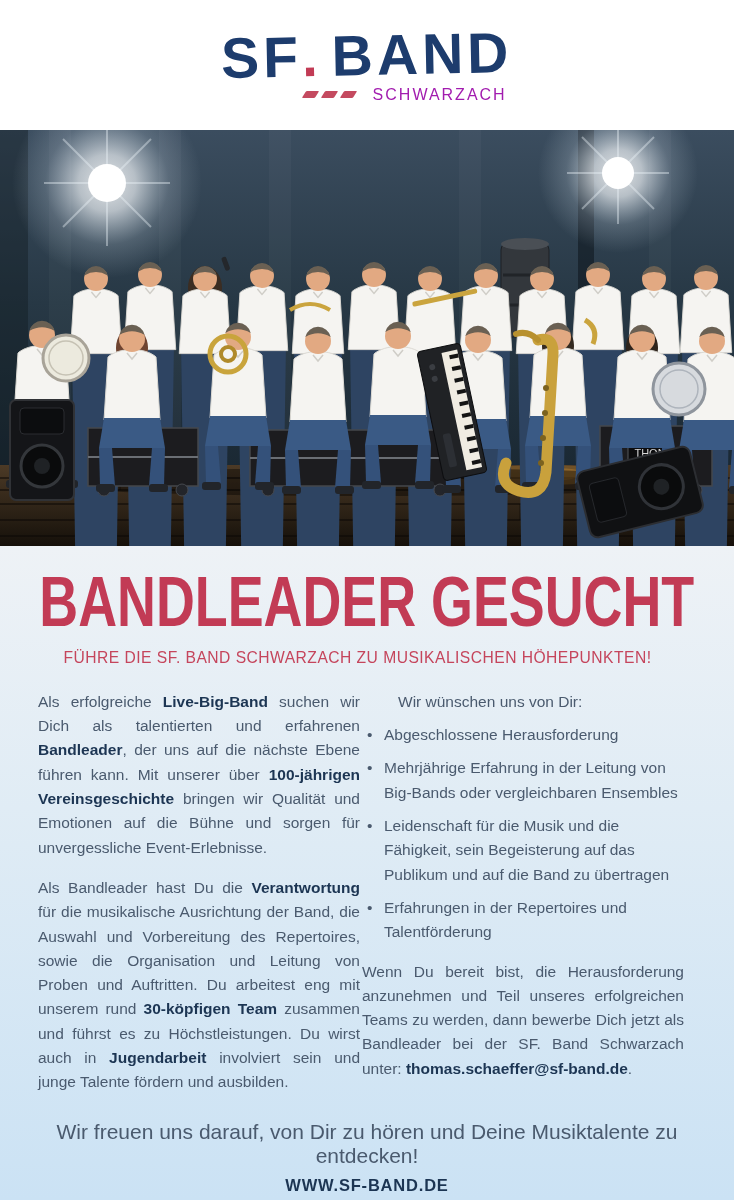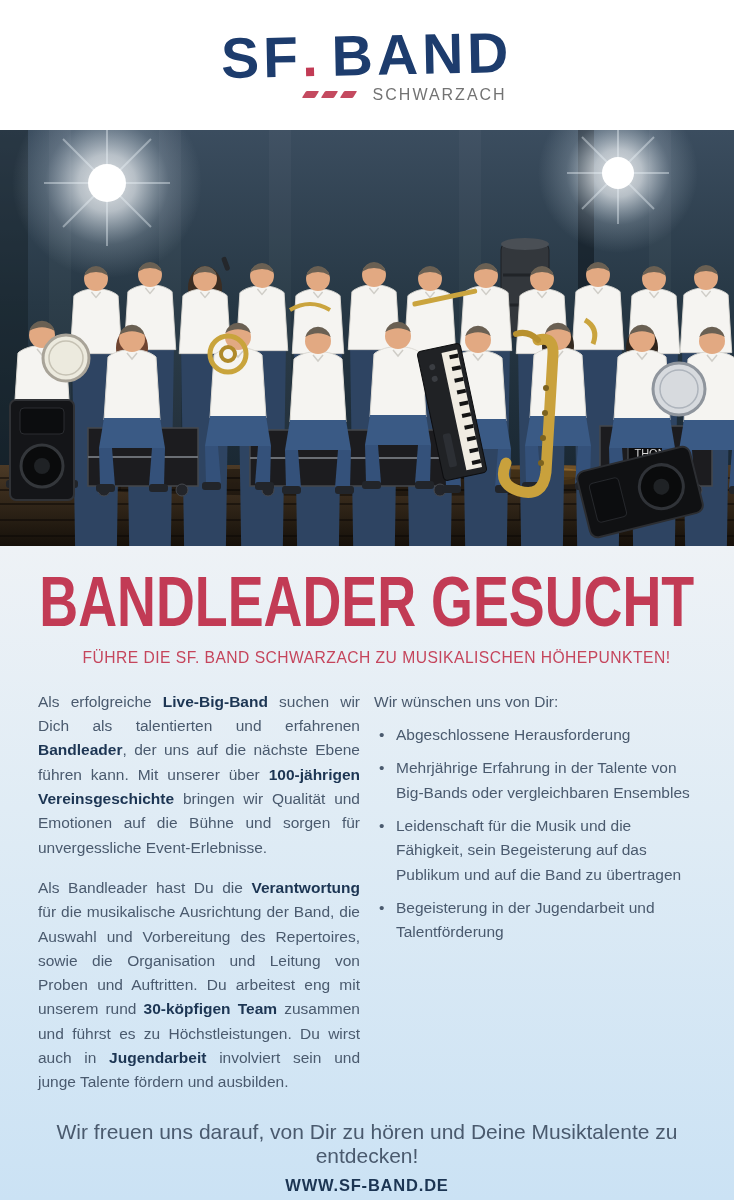--- a/index.html
+++ b/index.html
@@ -9,42 +9,42 @@
 
   
   .header { height:130px; display:flex; align-items:center; justify-content:center; background:#ffffff; }
   .logo { display:flex; flex-direction:column; align-items:flex-end; }
   .logo-main-row { line-height:1; white-space:nowrap; transform:rotate(-1.2deg); }
   .logo-main { font-size:57px; font-weight:bold; letter-spacing:4px; color:#1d3c6d; }
   .logo-band { margin-left:14px; }
   .logo-dot { font-size:57px; font-weight:bold; color:#c23b55; }
   .logo-sub-row { display:flex; align-items:center; gap:4px; margin-top:2px; margin-right:6px; }
   .dash { width:13px; height:7px; background:#c44a5f; transform:skewX(-32deg); border-radius:1px; margin-right:2px; }
-  .logo-sub { font-size:16px; letter-spacing:2px; color:#737373; margin-left:12px; }
+  .logo-sub { font-size:16px; letter-spacing:2px; color:#a21caf; margin-left:12px; }
 
   
   .photo { width:734px; height:416px; line-height:0; background:#1c2a36; }
 
   
   .content { flex:1; background:linear-gradient(180deg,#eef2f6 0%, #e0ecf5 40%, #cbe2f4 100%);
              padding:24px 38px 8px; overflow:hidden; }
   .headline { display:flex; justify-content:center; }
   .headline-inner { display:inline-block; white-space:nowrap; font-size:69px; line-height:.95;
                     font-weight:bold; color:#c23b55; transform:scale(.78,1.02); }
-  .subheadline { display:flex; justify-content:flex-end; margin-top:12px; }
+  .subheadline { display:flex; justify-content:flex-start; margin-top:12px; }
   .subheadline-inner { display:inline-block; white-space:nowrap; font-size:17px; letter-spacing:.5px;
                        color:#c5455c; transform:scaleX(.92); }
 
-  .columns { display:flex; gap:14px; margin-top:22px; color:#4a5a6e; font-size:15.5px; line-height:1.57; }
+  .columns { display:flex; gap:2px; margin-top:22px; color:#4a5a6e; font-size:15.5px; line-height:1.57; }
   .col { width:322px; }
   .col-left .para { text-align:justify; }
   .para + .para { margin-top:16px; }
   strong { color:#1c3553; }
 
-  .wish-intro { margin-bottom:4px; }
+  .wish-intro { margin-bottom:4px;margin-left:36px; }
   .wishlist { list-style:none; }
   .wish-item { position:relative; padding-left:22px; margin-top:9px; }
   .wish-item::before { content:"•"; position:absolute; left:5px; top:0; color:#4a5a6e; }
   .cta { margin-top:15px; text-align:justify; }
 
   .footer { text-align:center; margin-top:25px; color:#4a5a6e; }
   .footer-line { font-size:21px; }
   .website { font-size:16.5px; font-weight:bold; letter-spacing:.8px; color:#1c3553; margin-top:8px; }
 </style>
 </head>
@@ -288,24 +288,25 @@
     <div class="columns">
       <div class="col col-left">
         <p class="para"><span>Als erfolgreiche </span><strong>Live-Big-Band</strong><span> suchen wir Dich als talentierten und erfahrenen </span><strong>Bandleader</strong><span>, der uns auf die nächste Ebene führen kann. Mit unserer über </span><strong>100-jährigen Vereinsgeschichte</strong><span> bringen wir Qualität und Emotionen auf die Bühne und sorgen für unvergessliche Event-Erlebnisse.</span></p>
         <p class="para"><span>Als Bandleader hast Du die </span><strong>Verantwortung</strong><span> für die musikalische Ausrichtung der Band, die Auswahl und Vorbereitung des Repertoires, sowie die Organisation und Leitung von Proben und Auftritten. Du arbeitest eng mit unserem rund </span><strong>30-köpfigen Team</strong><span> zusammen und führst es zu Höchstleistungen. Du wirst auch in </span><strong>Jugendarbeit</strong><span> involviert sein und junge Talente fördern und ausbilden.</span></p>
       </div>
       <div class="col col-right">
         <p class="wish-intro">Wir wünschen uns von Dir:</p>
         <ul class="wishlist">
 
         <li class="wish-item">Abgeschlossene Herausforderung</li>
-            <li class="wish-item">Mehrjährige Erfahrung in der Talente von Big-Bands oder vergleichbaren Ensembles</li>
+            <li class="wish-item">Mehrjährige Erfahrung in der Leitung von Big-Bands oder vergleichbaren Ensembles</li>
             <li class="wish-item">Leidenschaft für die Musik und die Fähigkeit, sein Begeisterung auf das Publikum und auf die Band zu übertragen</li>
-            <li class="wish-item">Begeisterung in der Jugendarbeit und Talentförderung</li>
+            <li class="wish-item">Erfahrungen in der Repertoires und Talentförderung</li>
           </ul>
+        <p class="para cta"><span>Wenn Du bereit bist, die Herausforderung anzunehmen und Teil unseres erfolgreichen Teams zu werden, dann bewerbe Dich jetzt als Bandleader bei der SF. Band Schwarzach unter: </span><strong>thomas.schaeffer@sf-band.de</strong><span>.</span></p>
       </div>
     </div>
 
     <div class="footer">
       <p class="footer-line">Wir freuen uns darauf, von Dir zu hören und Deine Musiktalente zu entdecken!</p>
       <p class="website">WWW.SF-BAND.DE</p>
     </div>
   </main>
 
 </div>

